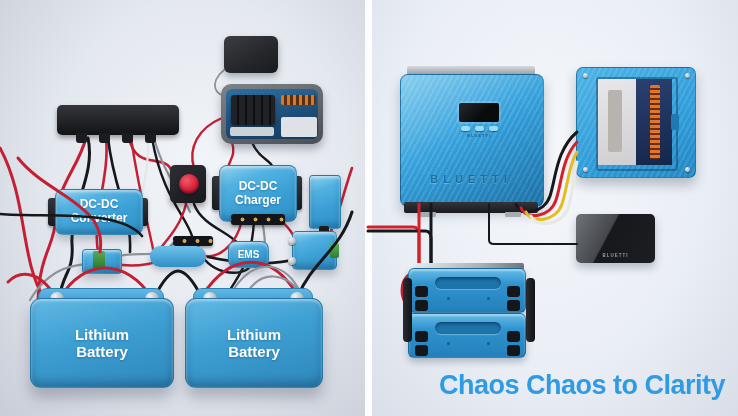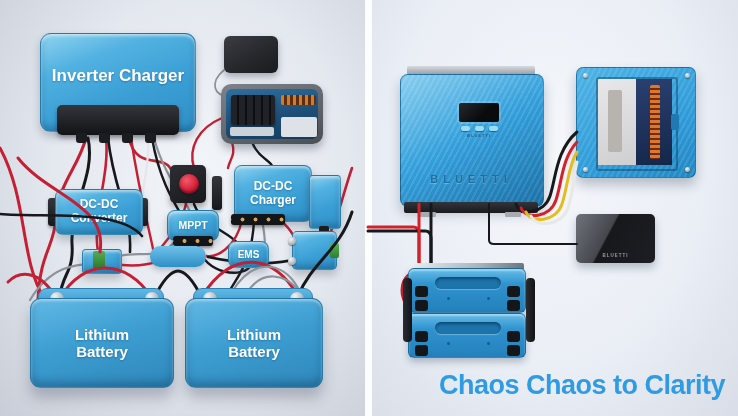--- a/index.html
+++ b/index.html
@@ -49,21 +49,21 @@
   .lightrect-a{left:230px;top:127px;width:44px;height:9px;border-radius:2px;background:#dadee2;opacity:.92;}
   .lightrect-b{left:281px;top:117px;width:36px;height:20px;border-radius:2px;background:#e9ebee;opacity:.95;}
 
   .switchbox{left:170px;top:165px;width:36px;height:38px;border-radius:5px;
     background:linear-gradient(150deg,#2d2f35,#17181c);box-shadow:0 4px 6px rgba(0,0,0,.35);}
   .switch-knob{left:179px;top:174px;width:20px;height:20px;border-radius:50%;
     background:radial-gradient(circle at 38% 32%,#f05a6a,#d5203a 55%,#8f1022 100%);
     box-shadow:inset 0 -2px 3px rgba(0,0,0,.4),0 1px 2px rgba(0,0,0,.4);}
 
   .converter{left:55px;top:189px;width:86px;height:44px;font-size:12px;}
-  .charger{left:234px;top:165px;width:76px;height:55px;font-size:12px;}
+  .charger{left:219px;top:165px;width:76px;height:55px;font-size:12px;}
   .mppt{left:167px;top:210px;width:50px;height:29px;font-size:10.5px;}
   .ems{left:228px;top:241px;width:39px;height:25px;font-size:10px;}
   .psu{left:309px;top:175px;width:30px;height:52px;border-radius:4px;}
   .psu-conn{left:319px;top:226px;width:10px;height:8px;background:#1b1c20;border-radius:2px;}
   .isolator{left:292px;top:231px;width:43px;height:37px;border-radius:5px;}
   .iso-green{left:330px;top:243px;width:9px;height:15px;background:linear-gradient(180deg,#57b257,#2f7d30);border-radius:2px;}
   .busbar{left:82px;top:249px;width:38px;height:23px;border-radius:4px;}
   .bus-green{left:93px;top:251px;width:12px;height:18px;background:linear-gradient(180deg,#55ad55,#2c762d);border-radius:2px;}
   .shunt{left:150px;top:246px;width:56px;height:21px;border-radius:10px;
     background:linear-gradient(180deg,#6fc2ea,#2f8fc6);}
@@ -172,23 +172,20 @@
       <path d="M176,240 C160,262 140,250 120,256" stroke="#8d939b" stroke-width="2.2"></path>
       <path d="M198,246 C204,274 244,280 252,264" stroke="#17181b" stroke-width="2.4"></path>
       <path d="M300,258 C268,268 232,262 208,257" stroke="#17181b" stroke-width="2.4"></path>
       <path d="M324,228 C326,236 318,238 314,236" stroke="#17181b" stroke-width="2.4"></path>
       <path d="M352,168 C336,214 334,252 302,250" stroke="#c41f33" stroke-width="2.6"></path>
       <path d="M0,148 C28,200 20,260 44,298" stroke="#c41f33" stroke-width="3"></path>
       <path d="M30,300 C60,250 100,270 120,258" stroke="#8d939b" stroke-width="2.2"></path>
     </g>
   </svg>
 
-  <div class="abs bluebox inverter" style="z-index:2">
-    <span>Inverter Charger</span>
-  </div>
   <div class="abs inv-bar" style="z-index:2"></div>
   <div class="abs lug" style="left:76px;z-index:2"></div>
   <div class="abs lug" style="left:99px;z-index:2"></div>
   <div class="abs lug" style="left:122px;z-index:2"></div>
   <div class="abs lug" style="left:145px;z-index:2"></div>
 
   <div class="abs darkbox remotebox" style="z-index:2"></div>
 
   <div class="abs fusepanel" style="z-index:2"></div>
   <div class="abs fuse-inner" style="z-index:2"></div>
@@ -206,23 +203,20 @@
     <span style="width:70px">DC-DC Converter</span>
   </div>
 
   <div class="abs bracket" style="left:212px;top:176px;width:10px;height:34px;z-index:2"></div>
   <div class="abs bracket" style="left:292px;top:176px;width:10px;height:34px;z-index:2"></div>
   <div class="abs bluebox charger" style="z-index:2">
     <span style="width:58px">DC-DC Charger</span>
   </div>
   <div class="abs termstrip" style="left:231px;top:214px;width:54px;height:11px;z-index:2"></div>
 
-  <div class="abs bluebox mppt" style="z-index:2">
-    <span>MPPT</span>
-  </div>
   <div class="abs termstrip" style="left:173px;top:236px;width:40px;height:10px;z-index:2"></div>
 
   <div class="abs bluebox ems" style="z-index:2">
     <span>EMS</span>
   </div>
 
   <div class="abs bluebox psu" style="z-index:2"></div>
   <div class="abs psu-conn" style="z-index:2"></div>
 
   <div class="abs bluebox isolator" style="z-index:2"></div>

